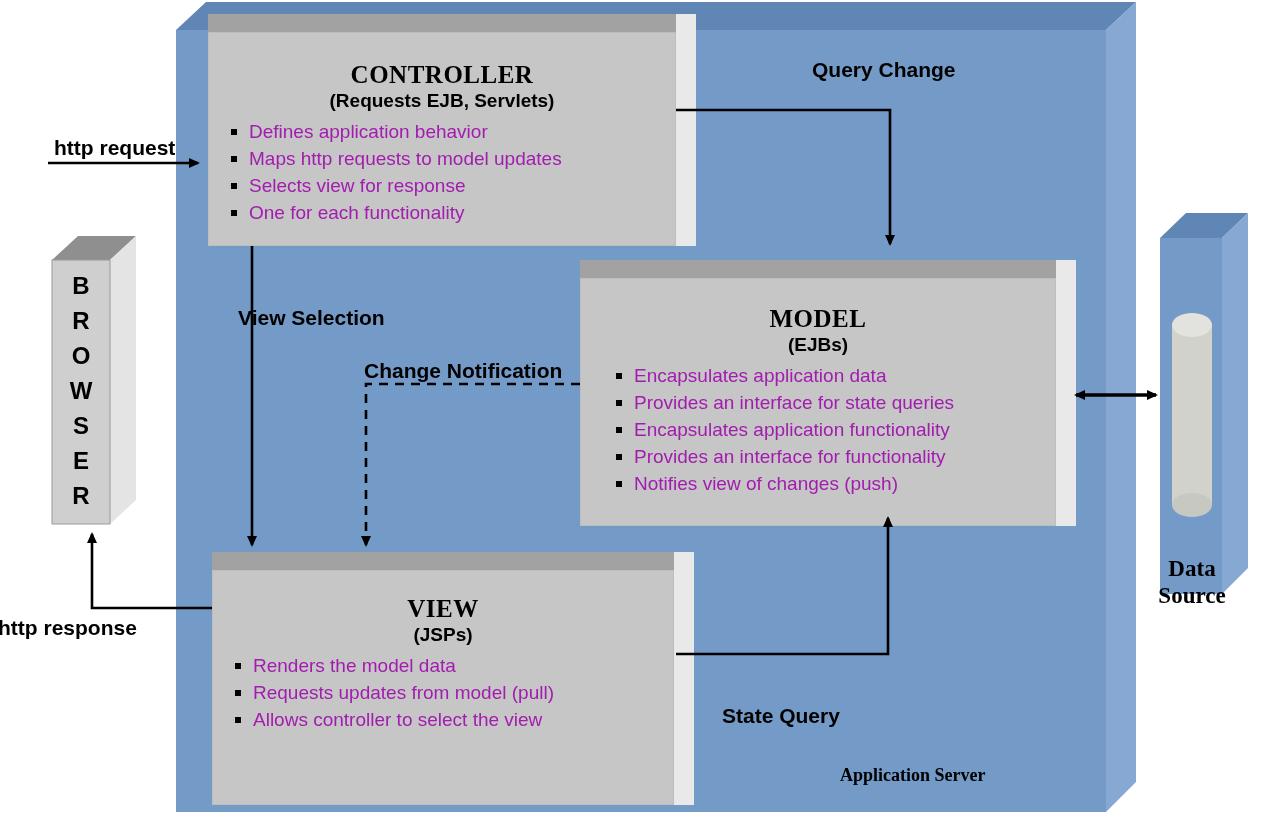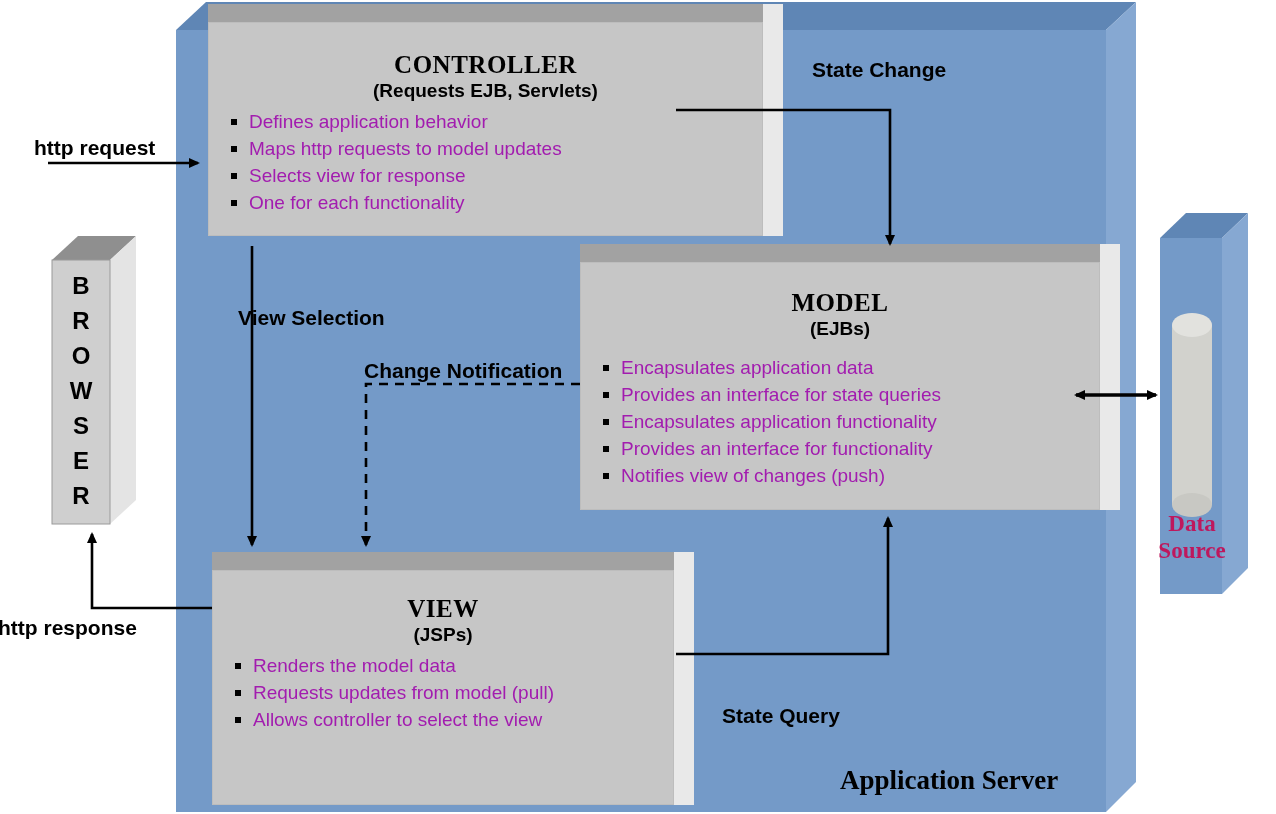--- a/index.html
+++ b/index.html
@@ -20,28 +20,28 @@
   .box-sub{position:relative;text-align:center;font-family:"Liberation Sans",sans-serif;
      font-weight:bold;font-size:19px;color:#000;margin-top:1px;}
   .bullets{list-style:none;margin:6px 0 0 0;padding:0;}
   .bullets li{position:relative;font-family:Liberation Sans, sans-serif;font-size:19px;
      color:#a21caf;padding-left:40px;line-height:27px;white-space:nowrap;}
   .bullets li:before{content:"";position:absolute;left:22px;top:11px;width:6px;height:6px;background:#000;}
 
   .lbl{position:absolute;font-family:"Liberation Sans",sans-serif;font-weight:bold;
        font-size:21px;color:#000;white-space:nowrap;}
   .lbl-serif{position:absolute;font-family:"Liberation Serif",serif;font-weight:bold;
-       font-size:27px;color:#000;white-space:nowrap;}
+       font-size:18px;color:#000;white-space:nowrap;}
 
   .browser-letters{position:absolute;left:0;top:0;width:100%;text-align:center;
        font-family:"Liberation Sans",sans-serif;font-weight:bold;font-size:24px;
        line-height:35px;color:#000;}
   .ds-label{position:absolute;left:0;width:100%;text-align:center;
        font-family:"Liberation Serif",serif;font-weight:bold;font-size:23px;
-       line-height:27px;color:#be185d;}
+       line-height:27px;color:#000000;margin-top:45px;}
   svg{position:absolute;left:0;top:0;overflow:visible;}
 </style>
 </head>
 <body>
 
 <div class="stage">
 
   <svg width="1276" height="814">
 
     <polygon points="176,30 206,2 1136,2 1106,30" fill="#5f86b5"></polygon>
@@ -75,42 +75,42 @@
 
     <rect x="1172" y="325" width="40" height="180" fill="#d2d2cd"></rect>
     <ellipse cx="1192" cy="505" rx="20" ry="12" fill="#c8c8c3"></ellipse>
     <ellipse cx="1192" cy="325" rx="20" ry="12" fill="#e2e2de"></ellipse>
   </svg>
   <div class="ds-label" style="top:510px;left:1132px;width:120px;">
     <div>Data</div>
     <div>Source</div>
   </div>
 
-  <div class="box3d" style="left:208px;top:4px;width:555px;height:232px;">
+  <div class="box3d" style="left:208px;top:14px;width:468px;height:232px;">
     <div class="face-top"></div>
     <div class="face-side"></div>
     <div class="face-front">
       <div class="box-title" style="margin-top:28px;">CONTROLLER</div>
       <div class="box-sub">(Requests EJB, Servlets)</div>
       <ul class="bullets" id="controller-bullets">
           <li>Defines application behavior</li>
           <li>Maps http requests to model updates</li>
           <li>Selects view for response</li>
           <li>One for each functionality</li>
         </ul>
     </div>
   </div>
 
-  <div class="box3d" style="left:580px;top:244px;width:520px;height:266px;">
+  <div class="box3d" style="left:580px;top:260px;width:476px;height:266px;">
     <div class="face-top"></div>
     <div class="face-side"></div>
     <div class="face-front">
       <div class="box-title" style="margin-top:26px;">MODEL</div>
       <div class="box-sub">(EJBs)</div>
-      <ul class="bullets" id="model-bullets" style="margin-top:14px;">
+      <ul class="bullets" id="model-bullets" style="margin-top:6px;padding-left:13px;">
           <li>Encapsulates application data</li>
           <li>Provides an interface for state queries</li>
           <li>Encapsulates application functionality</li>
           <li>Provides an interface for functionality</li>
           <li>Notifies view of changes (push)</li>
         </ul>
     </div>
   </div>
 
   <div class="box3d" style="left:212px;top:552px;width:462px;height:253px;">
@@ -162,21 +162,21 @@
 
     <g>
       <polyline points="580,384 366,384 366,545" fill="none" stroke="#000" stroke-width="2.6" stroke-dasharray="9,7" marker-end="url(#ah)"></polyline>
     </g>
 
     <g>
       <line x1="1076" y1="395" x2="1156" y2="395" stroke="#000" stroke-width="3.4" marker-end="url(#ah)" marker-start="url(#ahb)"></line>
     </g>
   </svg>
 
-  <div class="lbl" style="left:34px;top:136px;text-align:center;">http request</div>
+  <div class="lbl" style="left:54px;top:136px;text-align:center;">http request</div>
   <div class="lbl" style="left:-2px;top:616px;">http response</div>
   <div class="lbl" style="left:196px;top:306px;margin-left:42px;">View Selection</div>
   <div class="lbl" style="left:324px;top:359px;margin-left:40px;">Change Notification</div>
-  <div class="lbl" style="left:812px;top:58px;">State Change</div>
+  <div class="lbl" style="left:812px;top:58px;">Query Change</div>
   <div class="lbl" style="left:722px;top:704px;">State Query</div>
   <div class="lbl-serif" style="left:840px;top:765px;">Application Server</div>
 
 </div>
 
 </body></html>

